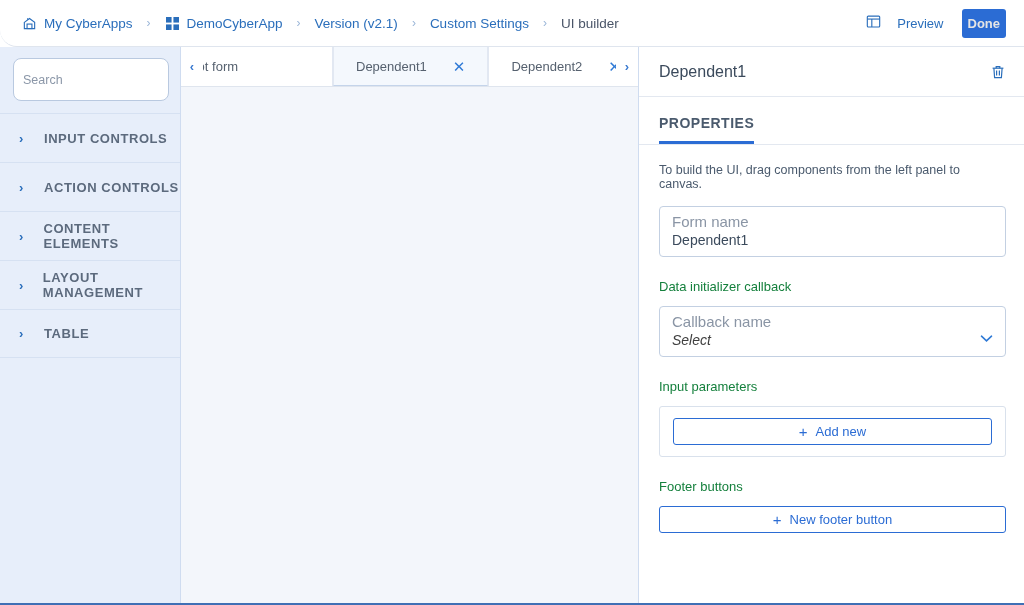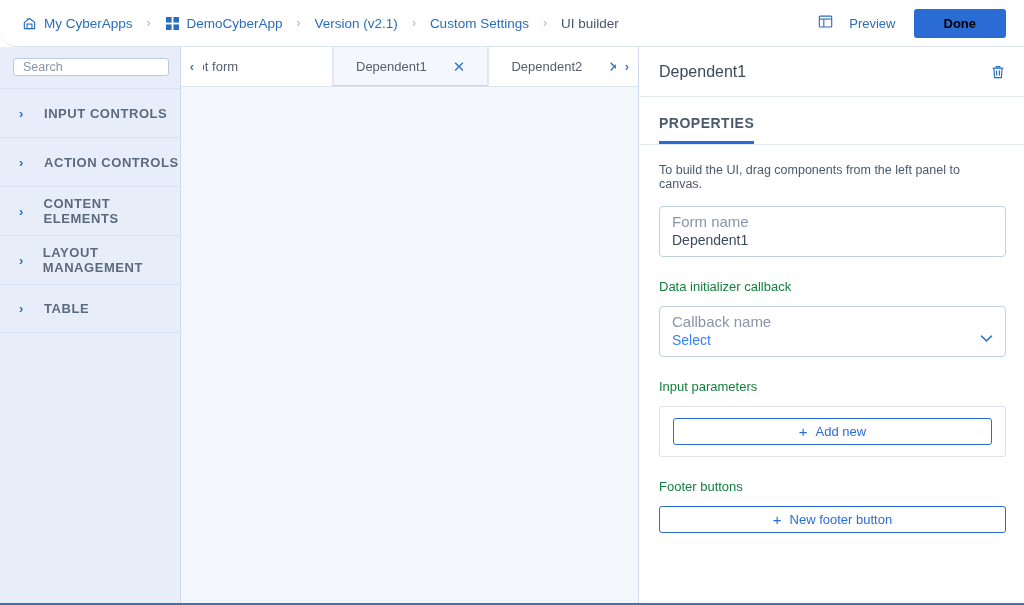--- a/index.html
+++ b/index.html
@@ -81,24 +81,24 @@
     border-right: 1px solid #cfdcf0;
     display: flex;
     flex-direction: column;
     box-sizing: border-box;
   }
   .search-wrap {
     padding: 11px 11px 12px 13px;
     box-sizing: border-box;
   }
   .search-box {
-    height: 18px;
+    height: 43px;
     background: #ffffff;
     border: 1px solid #b9c9e0;
-    border-radius: 3px;
+    border-radius: 8px;
     display: flex;
     align-items: center;
     padding: 0 10px 0 9px;
     box-sizing: border-box;
   }
   .search-box input {
     flex: 1;
     border: none;
     outline: none;
     font-family: "Liberation Sans", sans-serif;
@@ -239,26 +239,26 @@
   .preview-btn {
     display: flex;
     align-items: center;
     gap: 16px;
     color: #2a6ebb;
     font-size: 13px;
     cursor: pointer;
   }
   .done-btn {
     background: #2b6cd4;
-    color: #000000;
+    color: #e5e5e5;
     font-size: 13px;
     font-weight: bold;
     border: none;
     border-radius: 3px;
-    padding: 7px 30px;
+    padding: 7px 6px;
     cursor: pointer;
     font-family: "Liberation Sans", sans-serif;
   }
   .rp-title-row {
     height: 50px;
     min-height: 50px;
     display: flex;
     align-items: center;
     justify-content: space-between;
     padding: 0 18px 0 20px;
@@ -318,21 +318,21 @@
   }
   .field-value {
     font-size: 14px;
     color: #3b4a5c;
     border: none;
     outline: none;
     background: transparent;
     padding: 0;
     font-family: "Liberation Sans", sans-serif;
   }
-  .field-value.placeholderish { color: #3b82f6; }
+  .field-value.placeholderish { color: #404040; font-style: italic; }
   .select-chevron { color: #2f7ad6; font-size: 12px; margin-bottom: 2px; }
   .section-label {
     font-size: 13px;
     color: #15803d;
     margin-bottom: 12px;
   }
   .param-container {
     border: 1px solid #d9e1ec;
     border-radius: 3px;
     padding: 11px 13px;

